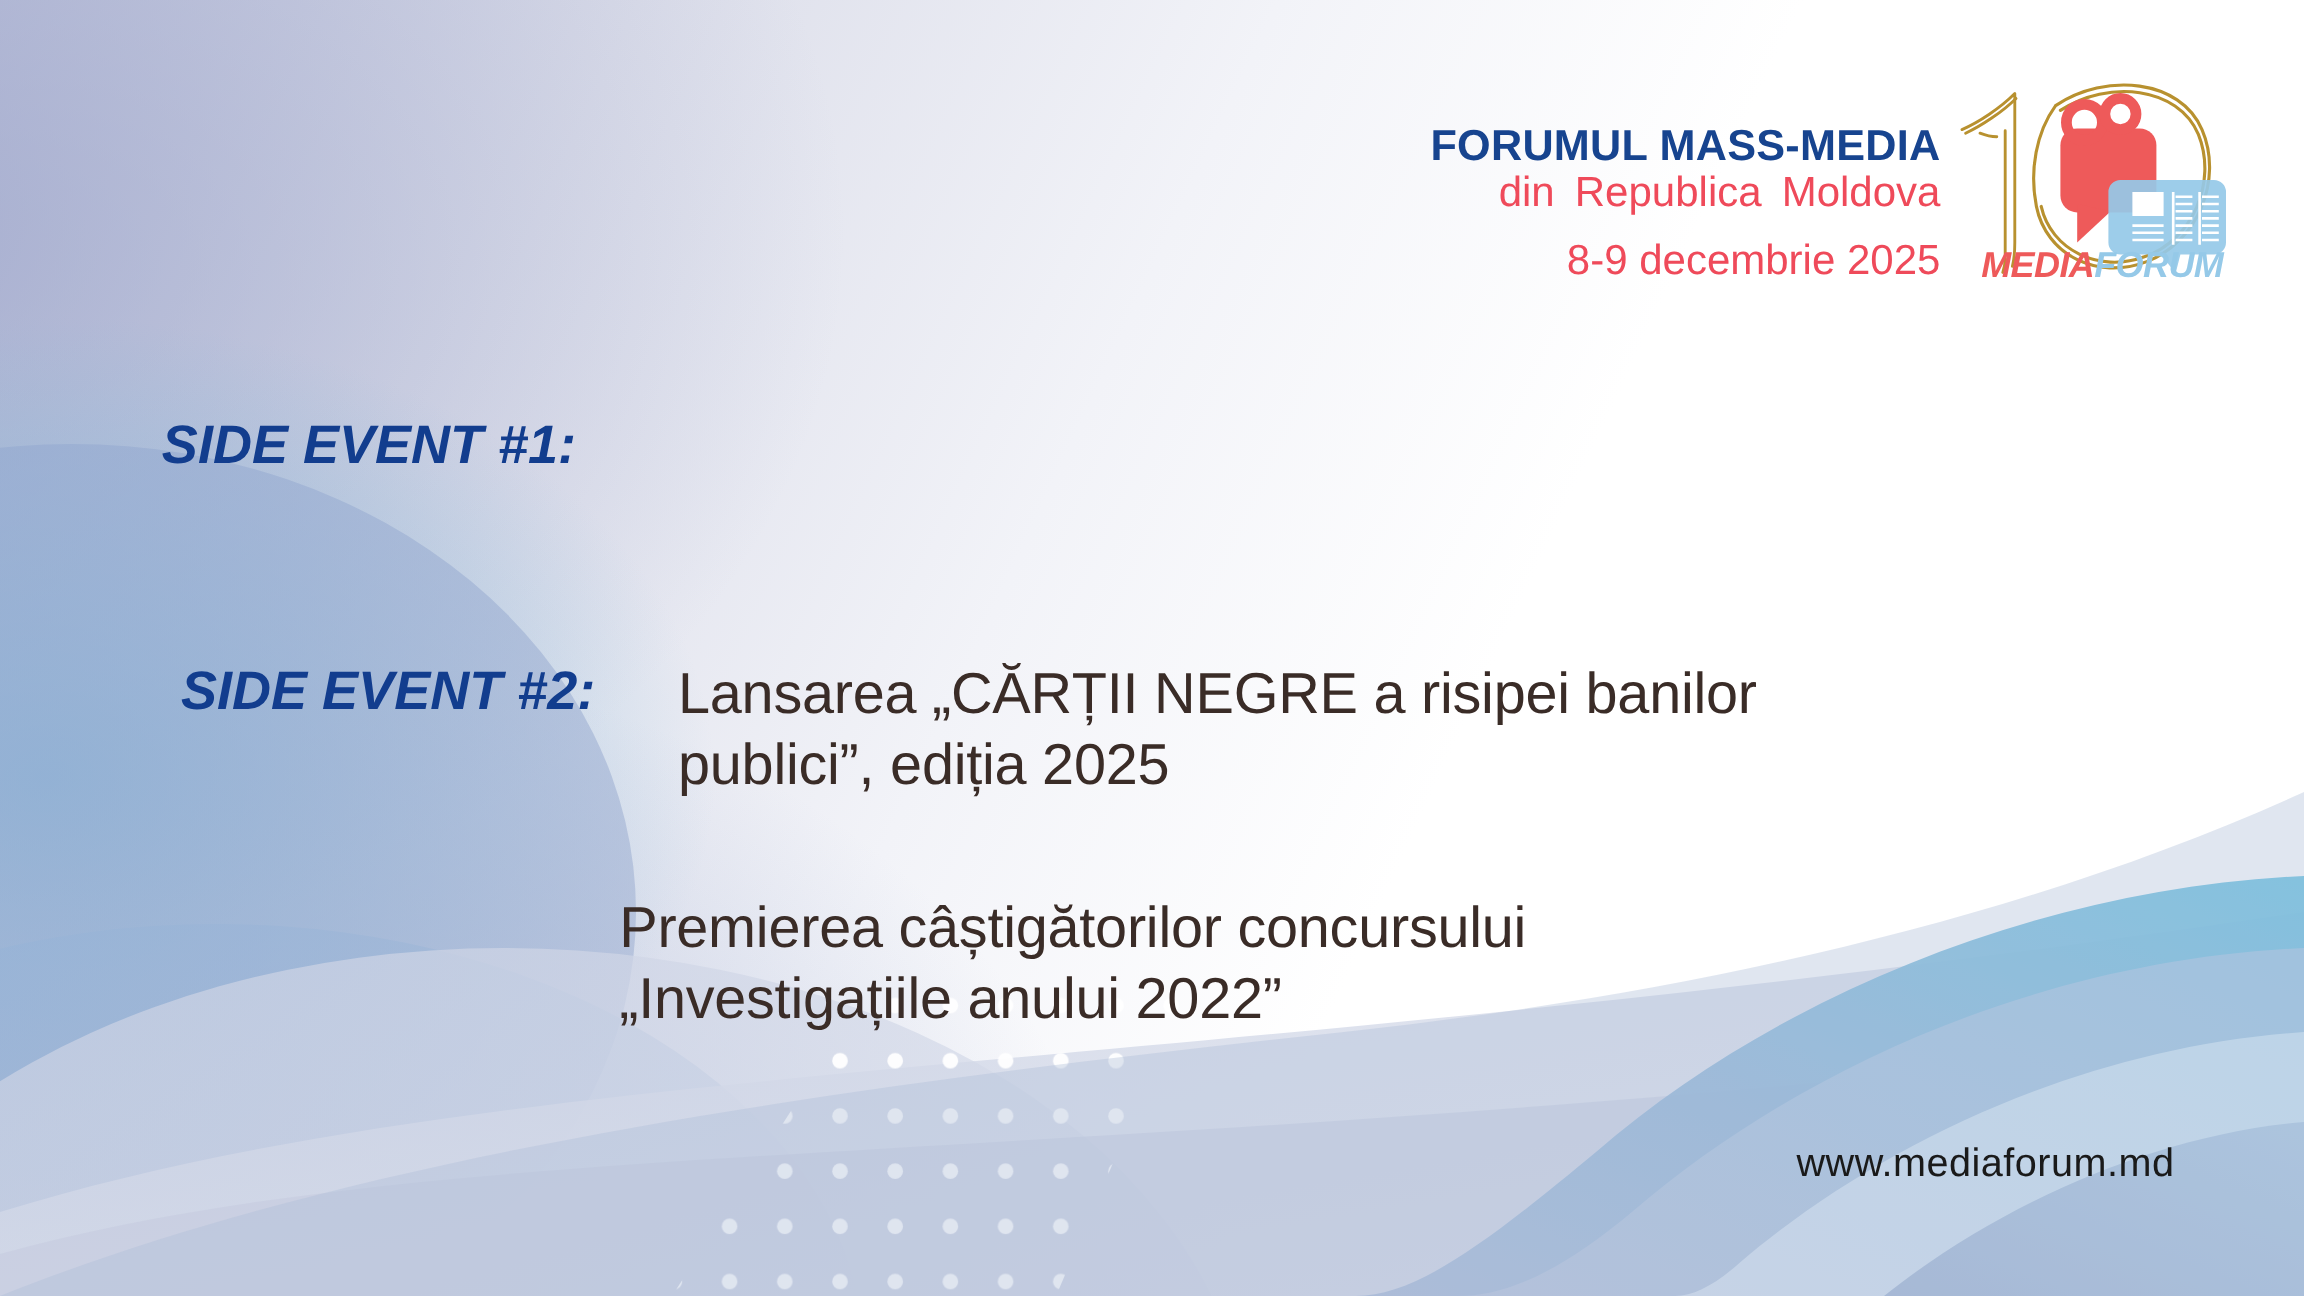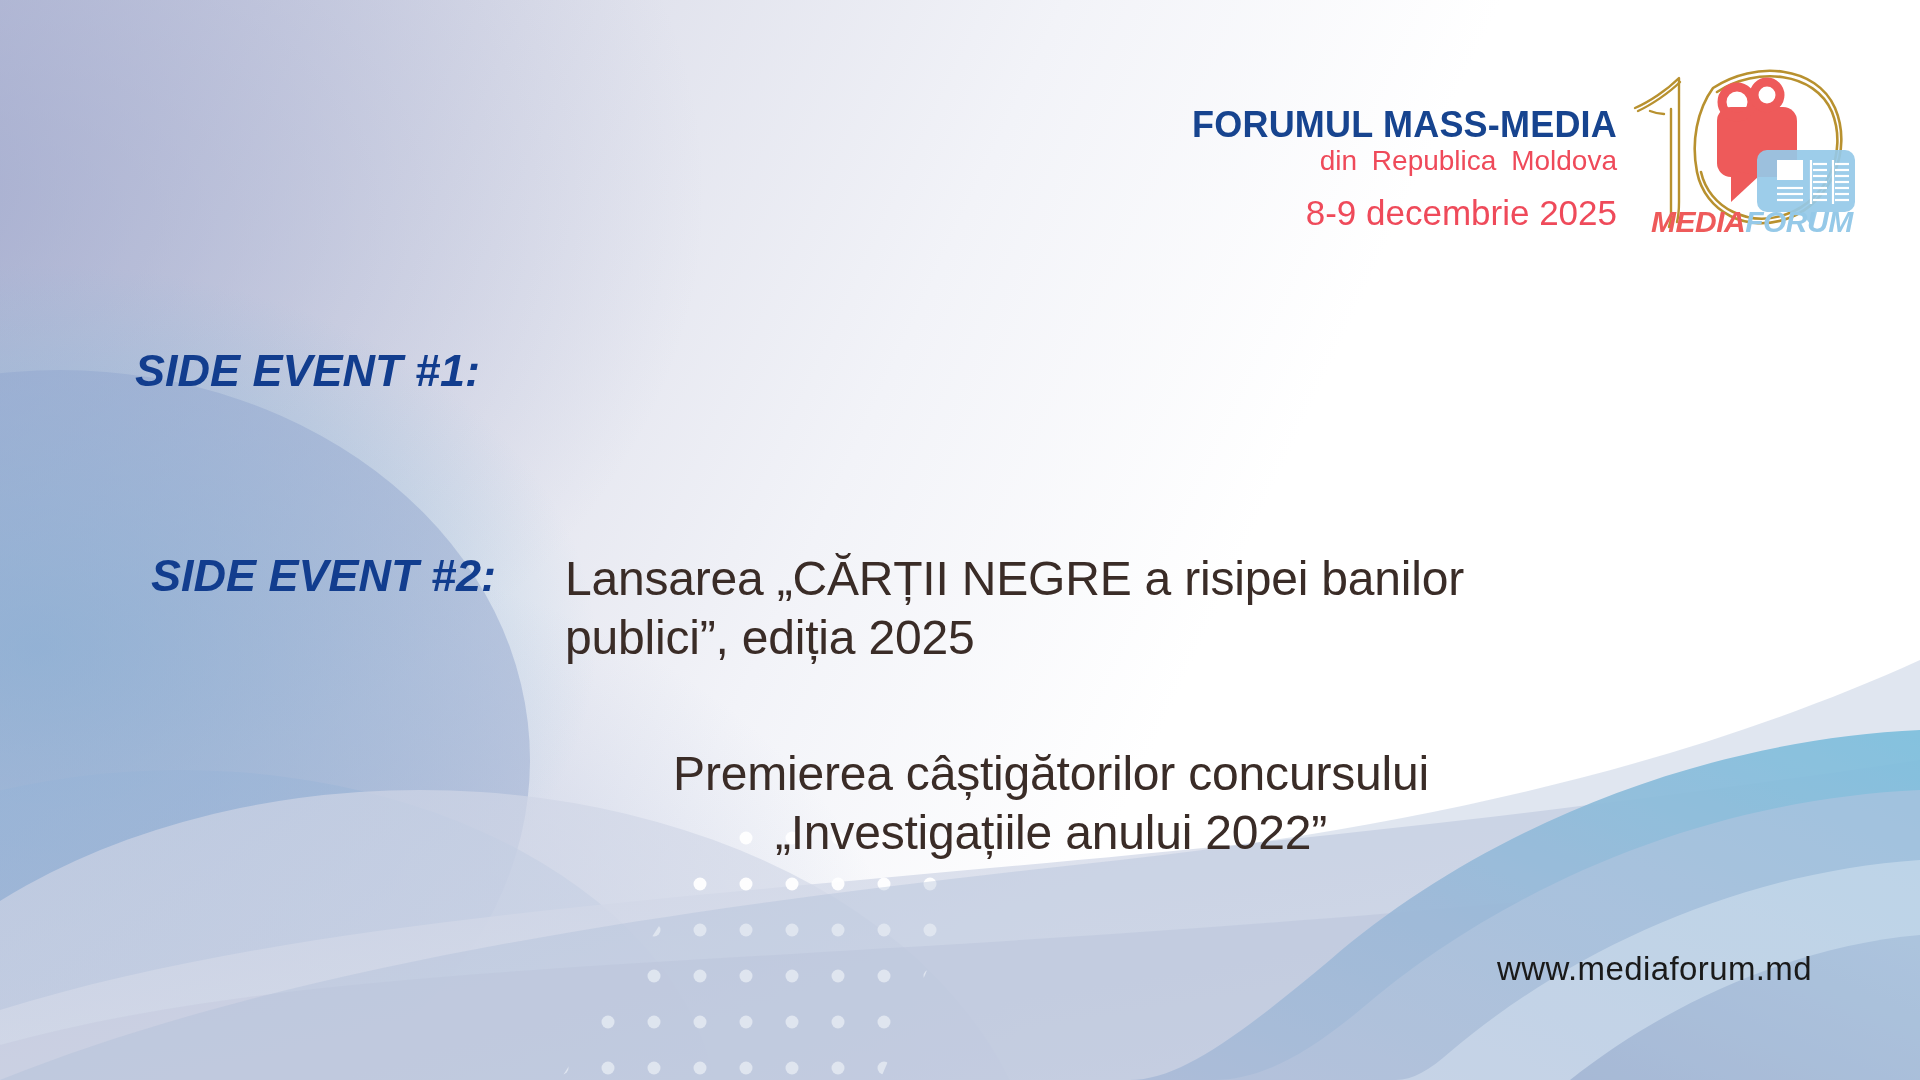--- a/index.html
+++ b/index.html
@@ -46,21 +46,21 @@
     padding-top: 28px;
   }
   .hdr-line1 {
     font-size: 36px;
     font-weight: bold;
     color: #17448f;
     letter-spacing: 0.2px;
     white-space: nowrap;
   }
   .hdr-line2 {
-    font-size: 28px;
+    font-size: 35px;
     color: #ef4a5a;
     white-space: nowrap;
     word-spacing: 7px;
     margin-top: 2px;
   }
   .hdr-line3 {
     font-size: 35px;
     color: #ef4a5a;
     white-space: nowrap;
     margin-top: 18px;
@@ -90,21 +90,21 @@
   }
 
   #row1 { top: 345px; left: 100px; }
   #row1 .lead { width: 380px; }
   #row1 .body-text { margin-left: 28px; }
 
   #row2 { top: 550px; left: 116px; gap: 41px; }
   #row2 .lead { width: 380px; }
   #row2 .body-text { margin-left: 28px; width: 1030px; }
 
-  #row3 { top: 745px; left: 536px; text-align: center; }
+  #row3 { top: 745px; left: 516px; }
   #row3 .body-text { width: 1030px; }
 
   
   .footer-url {
     position: absolute;
     top: 950px;
     right: 108px;
     font-size: 33px;
     color: #1a1a1a;
     letter-spacing: 0.4px;

